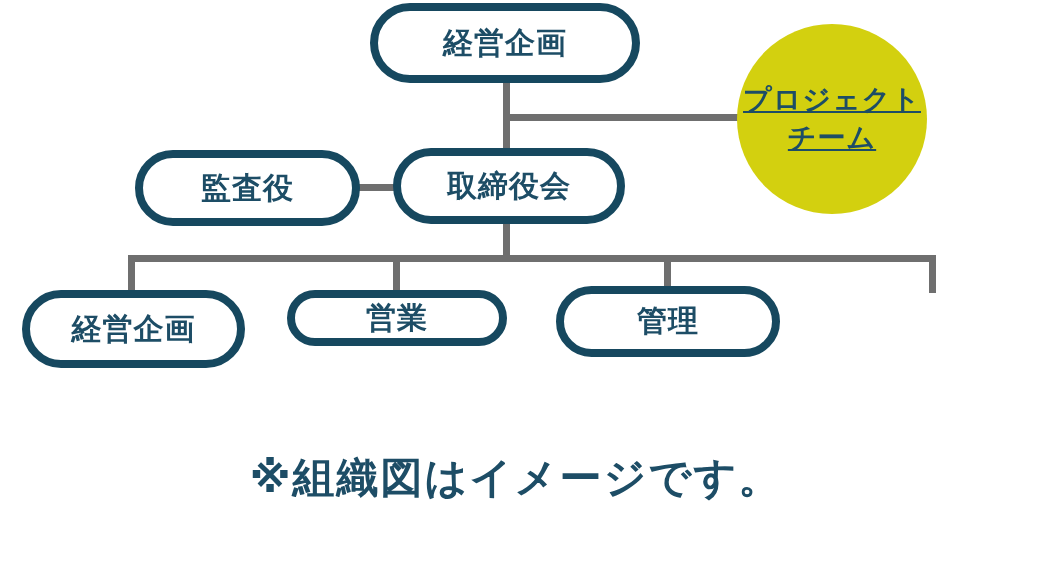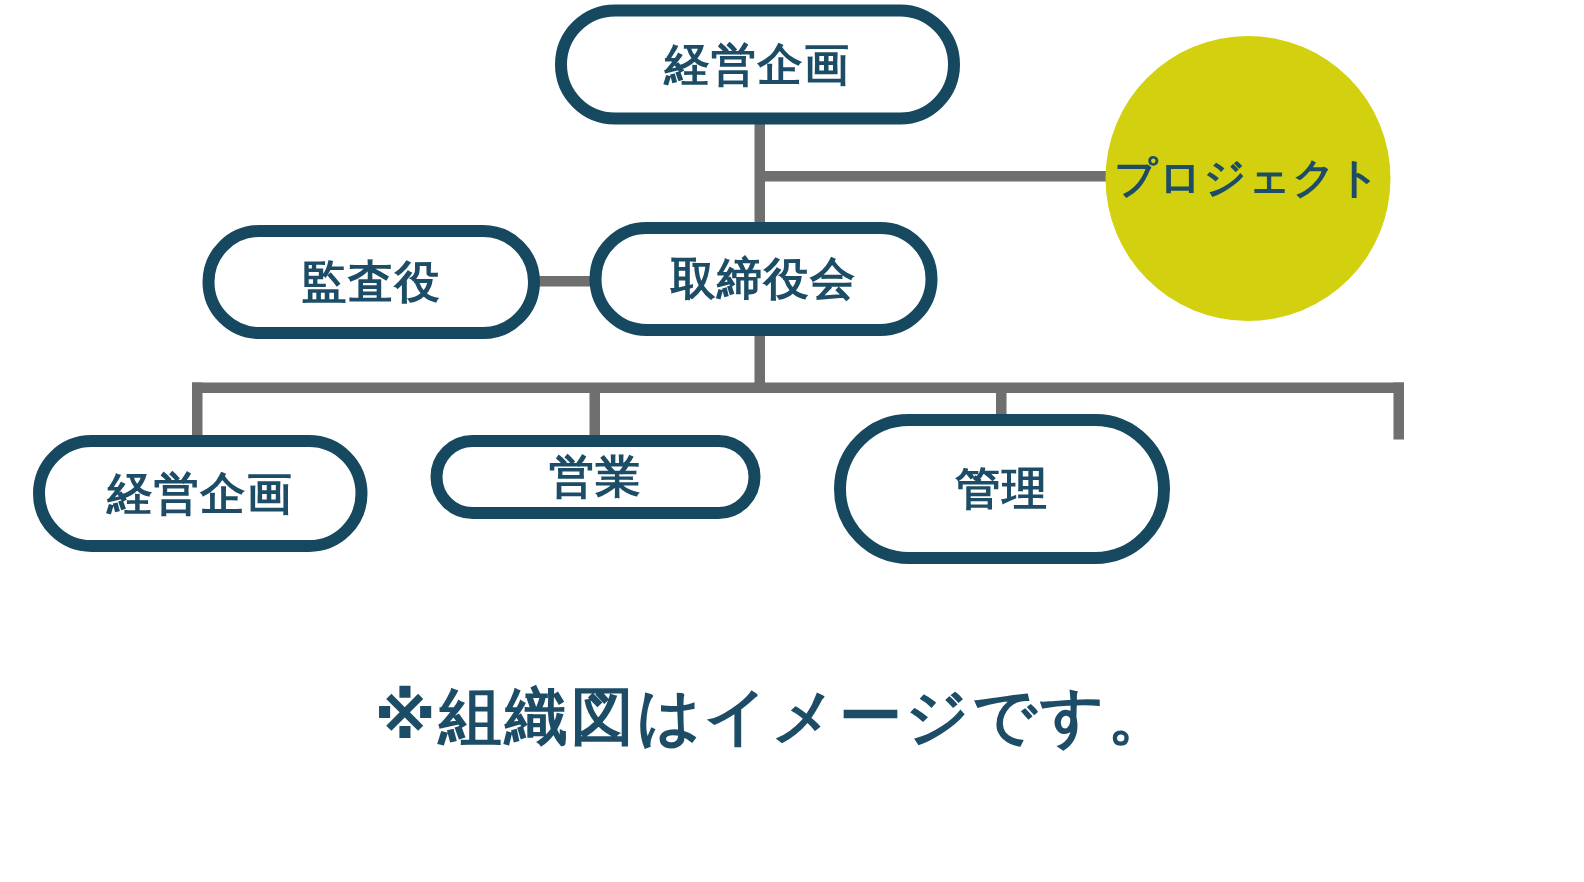--- a/index.html
+++ b/index.html
@@ -43,41 +43,42 @@
     font-weight: 700;
     color: #1d4d66;
     letter-spacing: 1px;
     white-space: nowrap;
   }
   .pill-ceo      { left: 370px; top: 3px;   width: 270px; height: 80px; }
   .pill-auditor  { left: 135px; top: 150px; width: 225px; height: 76px; }
   .pill-board    { left: 393px; top: 148px; width: 232px; height: 76px; }
   .pill-planning { left: 22px;  top: 290px; width: 223px; height: 78px; }
   .pill-sales    { left: 287px; top: 290px; width: 220px; height: 56px; }
-  .pill-admin    { left: 556px; top: 276px; width: 224px; height: 100px; }
+  .pill-admin    { left: 556px; top: 286px; width: 224px; height: 71px; }
   .pill-general  { left: 827px; top: 290px; width: 210px; height: 78px; }
   
   .project-circle {
     position: absolute;
     left: 737px;
     top: 24px;
     width: 190px;
     height: 190px;
     border-radius: 50%;
     background: #d3d00f;
     display: flex;
     flex-direction: column;
     align-items: center;
     justify-content: center;
     font-size: 28px;
     font-weight: 700;
     color: #1d4d66;
     line-height: 1.35;
     text-align: center;
     letter-spacing: 1px;
+    text-decoration: underline;
   }
   
   .note {
     position: absolute;
     left: -12px;
     top: 450px;
     width: 1056px;
     text-align: center;
     font-size: 42px;
     font-weight: 700;
@@ -96,20 +97,21 @@
   <div class="line h-auditor"></div>
   <div class="line v-board-main"></div>
   <div class="line h-main"></div>
   <div class="line drop-1"></div>
   <div class="line drop-2"></div>
   <div class="line drop-3"></div>
   <div class="line drop-4"></div>
 
   <div class="project-circle">
     <span>プロジェクト</span>
+    <span>チーム</span>
   </div>
 
   <div class="pill pill-ceo">経営企画</div>
   <div class="pill pill-auditor">監査役</div>
   <div class="pill pill-board">取締役会</div>
   <div class="pill pill-planning">経営企画</div>
   <div class="pill pill-sales">営業</div>
   <div class="pill pill-admin">管理</div>
 
   <div class="note">※組織図はイメージです。</div>

